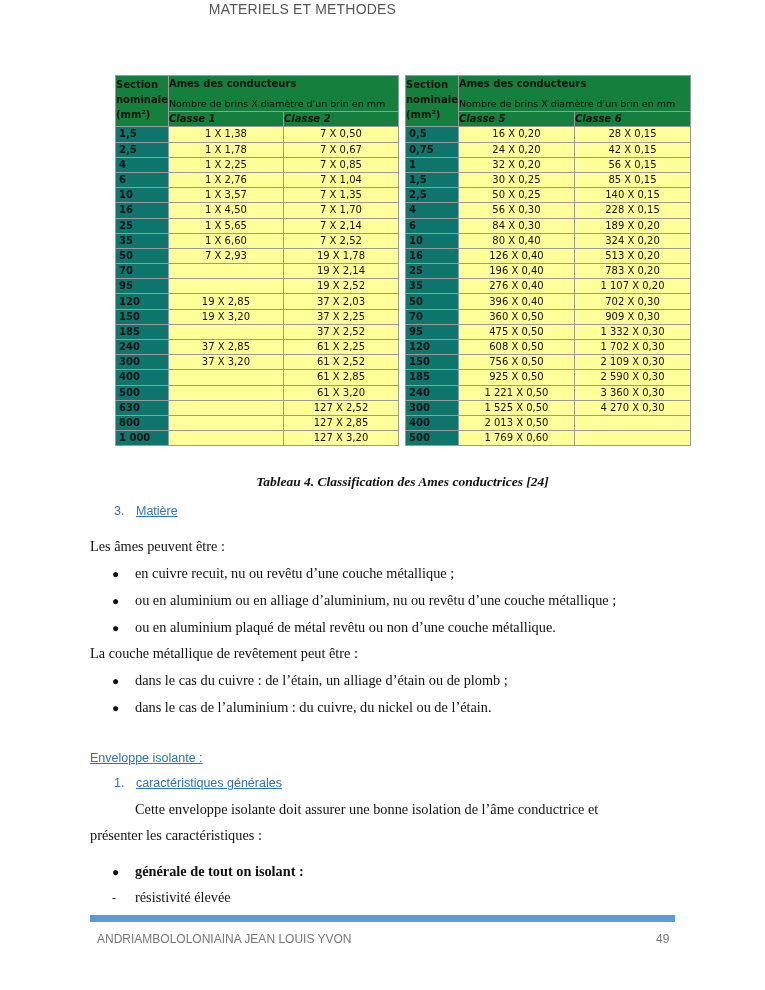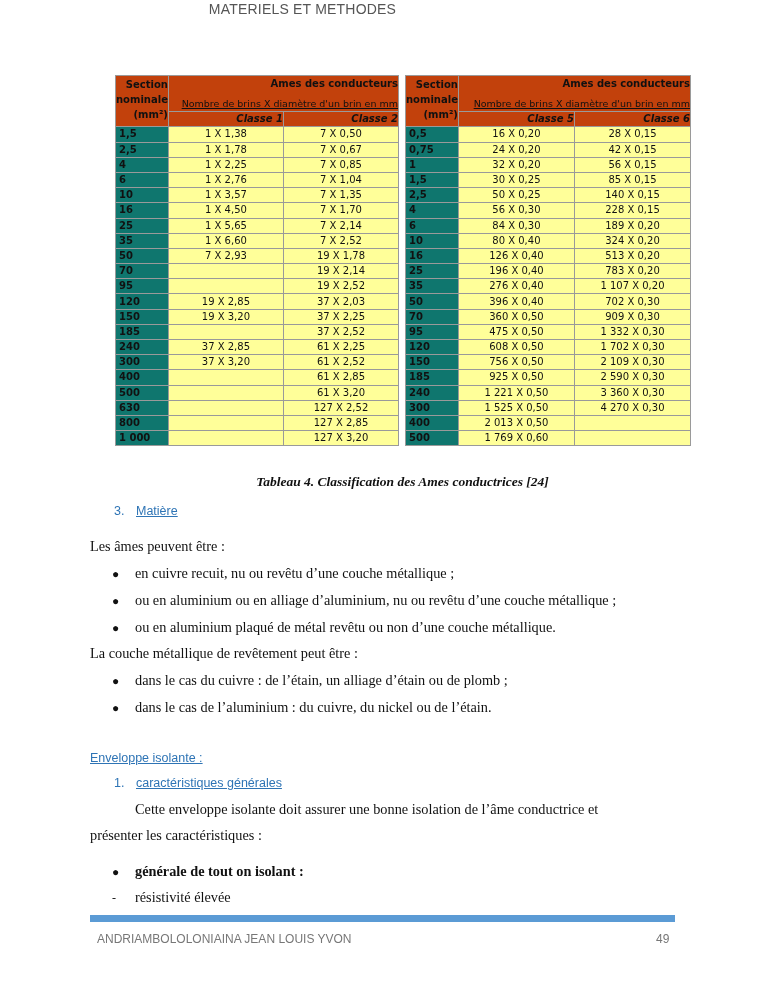--- a/index.html
+++ b/index.html
@@ -1,24 +1,24 @@
 <!DOCTYPE html>
 <html><head>
   <meta charset="utf-8">
   <style>
     html, body { margin: 0; padding: 0; background: #ffffff; }
     body { width: 765px; height: 990px; position: relative; overflow: hidden; font-family: "Liberation Serif", serif; color: #111; }
     .header-title { position: absolute; top: 1px; left: 0; width: 605px; text-align: center; font-family: "Liberation Sans", sans-serif; font-size: 14px; color: #555; letter-spacing: 0.2px; }
 
     .tbl { position: absolute; top: 75px; border-collapse: collapse; font-family: "DejaVu Sans", sans-serif; font-size: 10px; color: #111; }
     .tbl td, .tbl th { border: 1px solid #9a9a9a; padding: 0; height: 14.2px; line-height: 14px; }
-    .tbl th { background: #c2410c; font-weight: bold; font-size: 10px; text-align: right; }
+    .tbl th { background: #15803d; font-weight: bold; font-size: 10px; text-align: left; }
     .tbl .sec-head { width: 48px; vertical-align: top; padding-top: 1px; line-height: 15px; }
     .tbl .ames-head { vertical-align: top; padding-top: 1px; border-bottom: none; }
-    .tbl .sub-head { font-weight: normal; text-decoration: underline; font-size: 9.5px; border-top: none; vertical-align: bottom; }
+    .tbl .sub-head { font-weight: normal; font-size: 9.5px; border-top: none; vertical-align: bottom; }
     .tbl .cls-head { font-style: italic; }
     .tbl td.sec { background: #0f766e; font-weight: bold; text-align: left; padding-left: 3px; }
     .tbl td.val { background: #ffff99; text-align: center; }
     #table-left { left: 115px; width: 284px; }
     #table-right { left: 405px; width: 286px; }
     .tbl .c1 { width: 116px; }
     .tbl .c2 { width: 116px; }
 
     .caption { position: absolute; top: 474px; left: 0; width: 805px; text-align: center; font-weight: bold; font-style: italic; font-size: 13.5px; }
     .heading { position: absolute; font-family: "Liberation Sans", sans-serif; font-size: 12.5px; color: #2e74b5; text-decoration: underline; }

